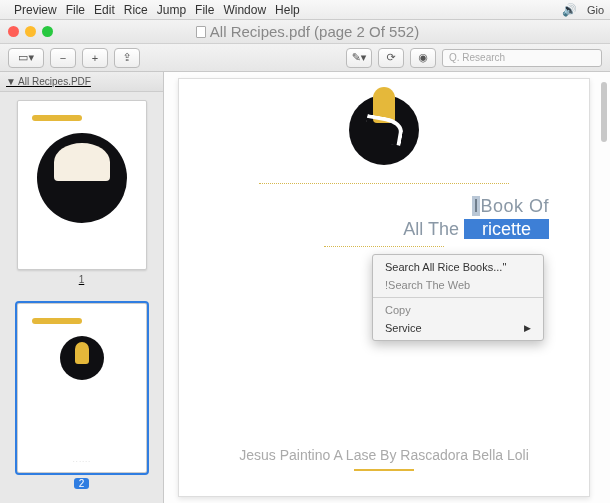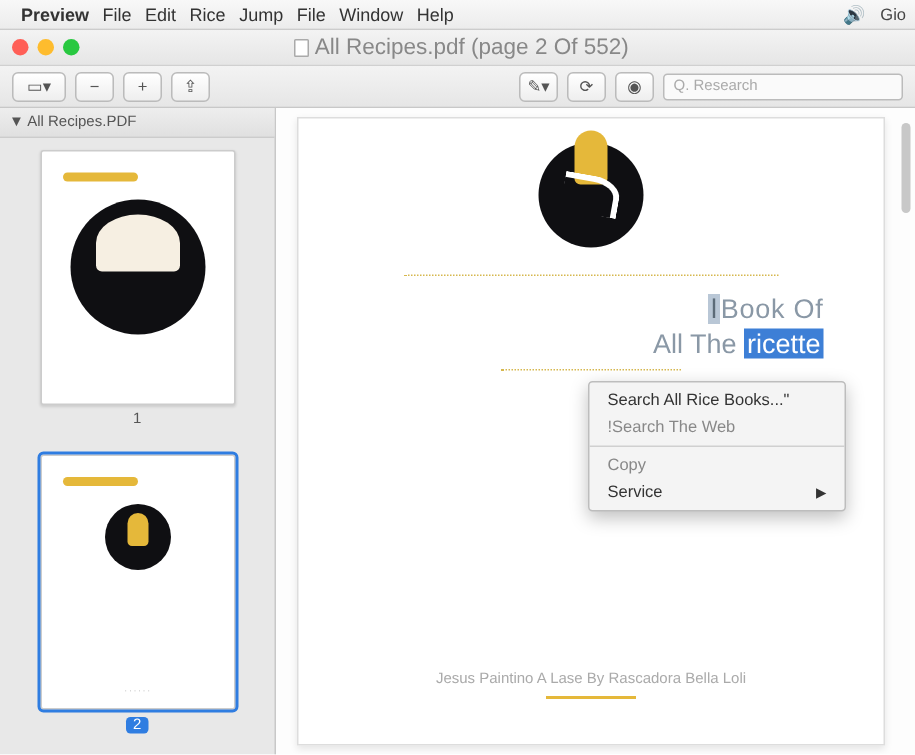--- a/index.html
+++ b/index.html
@@ -13,21 +13,21 @@
 .traffic { display: flex; gap: 6px; }
 .dot { width: 11px; height: 11px; border-radius: 50%; }
 .dot.r { background: #ff5f57; } .dot.y { background: #febc2e; } .dot.g { background: #28c840; }
 .titlebar .title { flex: 1; text-align: center; display: flex; justify-content: center; align-items: center; gap: 4px; }
 .doc-icon { width: 10px; height: 12px; border: 1px solid #aaa; border-radius: 1px; background: #fff; position: relative; }
 .toolbar { height: 28px; background: linear-gradient(#f3f3f3,#e6e6e6); display: flex; align-items: center; padding: 0 8px; gap: 6px; border-bottom: 1px solid #c8c8c8; }
 .tbtn { height: 20px; min-width: 26px; border: 1px solid #bbb; border-radius: 4px; background: linear-gradient(#fff,#eee); display: flex; align-items: center; justify-content: center; font-size: 11px; color: #555; cursor: pointer; }
 .tbtn.wide { min-width: 36px; }
 .search { flex: 0 0 160px; margin-left: auto; height: 18px; border: 1px solid #bbb; border-radius: 3px; background: #fafafa; font-size: 10px; color: #aaa; display: flex; align-items: center; padding: 0 6px; }
 .content { display: flex; height: 431px; }
-.sidebar { width: 184px; background: #e8e8e8; border-right: 1px solid #c8c8c8; display: flex; flex-direction: column; }
+.sidebar { width: 164px; background: #e8e8e8; border-right: 1px solid #c8c8c8; display: flex; flex-direction: column; text-decoration: underline; }
 .sidetitle { height: 20px; background: linear-gradient(#eee,#e0e0e0); font-size: 10px; color: #555; display: flex; align-items: center; padding: 0 6px; border-bottom: 1px solid #ccc; }
 .thumbs { flex: 1; padding: 8px; overflow: auto; display: flex; flex-direction: column; gap: 18px; }
 .thumb { background: #fff; border: 1px solid #ccc; border-radius: 2px; width: 130px; height: 170px; margin: 0 auto; padding: 8px; position: relative; box-shadow: 0 1px 2px rgba(0,0,0,.12); }
 .thumb.sel { outline: 2px solid #2f7de1; }
 .thumb .bar { width: 50px; height: 6px; background: #e5b83a; border-radius: 3px; margin: 6px 0 12px 6px; }
 .thumb .circle { width: 90px; height: 90px; border-radius: 50%; background: #0f0f12; margin: 0 auto; position: relative; }
 .thumb .circle.small { width: 44px; height: 44px; }
 .thumb .plate { position: absolute; top: 10px; left: 50%; transform: translateX(-50%); width: 56px; height: 38px; background: #f6efe2; border-radius: 50% 50% 4px 4px; }
 .thumb .circle.small .spoon { position:absolute; top:6px; left:50%; transform:translateX(-50%); width:14px; height:22px; background:#e5b83a; border-radius:7px 7px 3px 3px; }
 .thumb .label { text-align: center; font-size: 9px; color: #666; margin-top: 6px; }
@@ -38,36 +38,36 @@
 .main { flex: 1; background: #fdfdfd; position: relative; overflow: hidden; }
 .page { position: absolute; top: 6px; left: 14px; right: 20px; bottom: 6px; background: #fff; border: 1px solid #ddd; box-shadow: 0 2px 5px rgba(0,0,0,.1); padding: 16px 40px; }
 .page .logo { width: 70px; height: 70px; border-radius:50%; background:#0f0f12; margin: 0 auto 18px; position:relative; }
 .page .logo .sp { position:absolute; top:-8px; left:50%; transform:translateX(-50%); width:22px; height:36px; background:#e5b83a; border-radius:11px 11px 4px 4px; }
 .page .logo .wh { position:absolute; top:22px; left:16px; width:38px; height:26px; border:4px solid #fff; border-left:none; border-bottom:none; border-radius:0 50% 0 0; transform:rotate(10deg); }
 .dotrow { border-top: 1px dotted #d6b84f; margin: 6px auto; width: 250px; }
 .booktitle { text-align:right; margin:12px 0 4px; }
 .booktitle .l1 { font-size:18px; color:#8a98a6; letter-spacing:.5px; }
 .booktitle .l1 .cap { background:#b9c7d6; padding:0 2px; color:#5c6b78; }
 .booktitle .l2 { font-size:18px; color:#8a98a6; margin-top:2px; }
-.booktitle .l2 .hl { background:#3d7fd6; color:#fff; padding:0 2px; }
-.subt { text-align:center; font-size:10px; color:#aaa; margin-top:200px; }
+.booktitle .l2 .hl { background:#3d7fd6; color:#fff; padding:0 18px; }
+.subt { text-align:center; font-size:14px; color:#aaa; margin-top:200px; }
 .subline { width:60px; height:2px; background:#e5b83a; margin:6px auto 0; }
 .ctxmenu { position:absolute; top:182px; left:208px; width:172px; background:#f4f4f4; border:1px solid #bdbdbd; border-radius:3px; box-shadow:0 4px 12px rgba(0,0,0,.25); font-size:11px; color:#333; padding:3px 0; }
 .ctxmenu .mi { padding:3px 12px; cursor:pointer; display:flex; align-items:center; }
 .ctxmenu .mi.dim { color:#888; }
 .ctxmenu .sep { height:1px; background:#d0d0d0; margin:3px 0; }
 .ctxmenu .arrow { margin-left:auto; font-size:9px; }
 .vscroll { position:absolute; right:3px; top:10px; width:6px; height:60px; background:#c8c8c8; border-radius:3px; }
 </style>
 </head>
 <body>
 
 <div class="menubar">
   <span class="apple"></span>
-  <span class="item" style="font-weight:700">Preview</span>
+  <span class="item" style="font-weight:400">Preview</span>
   <span class="item">File</span>
   <span class="item">Edit</span>
   <span class="item">Rice</span>
   <span class="item">Jump</span>
   <span class="item">File</span>
   <span class="item">Window</span>
   <span class="item">Help</span>
   <span class="spacer"></span>
   <span style="margin-right:10px">🔊</span>
   <span class="right">Gio</span>

